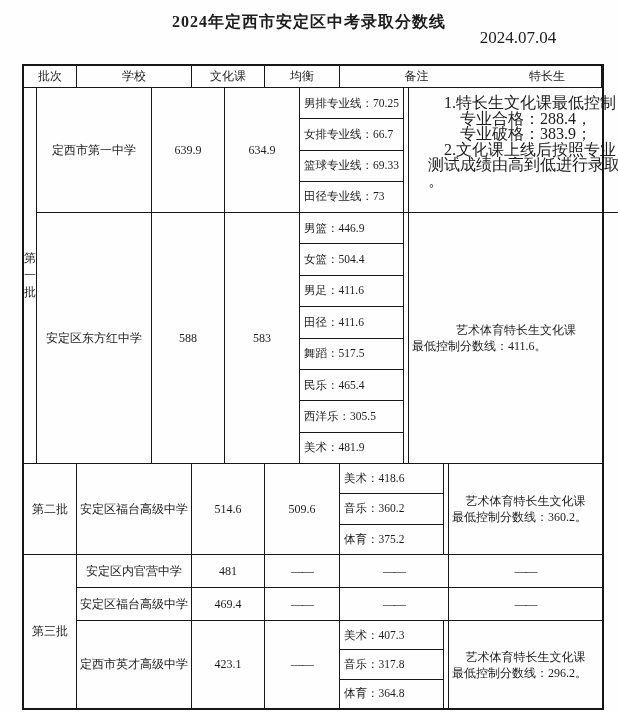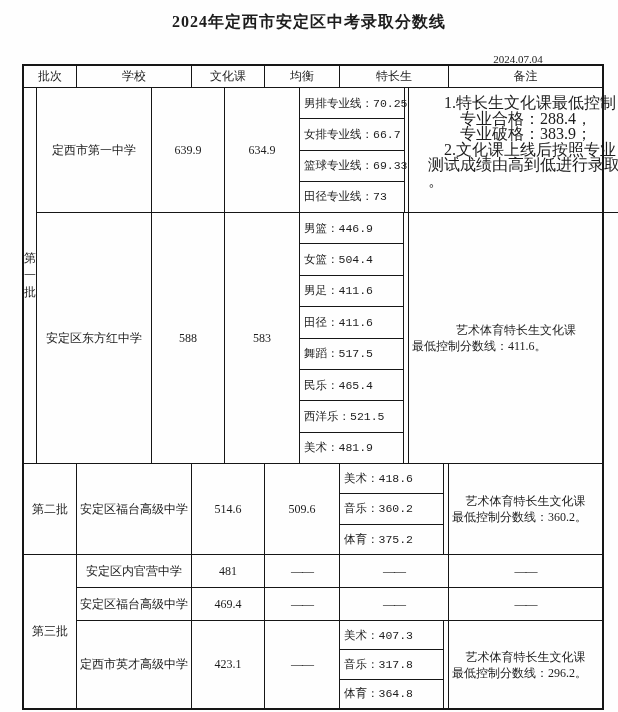--- a/index.html
+++ b/index.html
@@ -24,22 +24,21 @@
     font-size: 16px;
     font-weight: 700;
     letter-spacing: 1px;
   }
   .date {
     position: absolute;
     top: 28px;
     left: 468px;
     width: 100px;
     text-align: center;
-    font-size: 11px;
-    margin-top: 25px;
+    font-size: 17px;
   }
   .tbl {
     position: absolute;
     top: 64px;
     left: 22px;
     width: 582px;
     border: 2px solid #161616;
     display: flex;
     flex-direction: column;
     background: #fefefe;
@@ -74,21 +73,21 @@
   .bschools { flex: 1; display: flex; flex-direction: column; }
   .school { display: flex; border-bottom: 1px solid #161616; }
   .school:last-child { border-bottom: none; }
   
   .h125 { height: 125px; }
   .h250 { height: 250px; }
   .h90  { height: 90px;  }
   .h33  { height: 33px;  }
   .h87  { height: 87px;  }
   
-  .talent-cell { padding: 0; align-items: stretch; justify-content: flex-start; font-family: Liberation Mono, monospace; }
+  .talent-cell { padding: 0; align-items: stretch; justify-content: flex-start; }
   .tstack {
     width: 105px;
     margin-right: 4px;
     height: 100%;
     border-right: 1px solid #161616;
     display: flex;
     flex-direction: column;
   }
   .tbox {
     flex: 1;
@@ -121,22 +120,22 @@
   <div class="title">2024年定西市安定区中考录取分数线</div>
   <div class="date">2024.07.04</div>
 
   <div class="tbl">
 
     <div class="row hrow">
       <div class="cell c1">批次</div>
       <div class="cell c2">学校</div>
       <div class="cell c3">文化课</div>
       <div class="cell c4">均衡</div>
+      <div class="cell c6">备注</div>
       <div class="cell c5">特长生</div>
-      <div class="cell c6">备注</div>
     </div>
 
     <div class="batch">
       <div class="blabel">第一批</div>
       <div class="bschools">
 
         <div class="school h125">
           <div class="cell c2">定西市第一中学</div>
           <div class="cell c3">639.9</div>
           <div class="cell c4">634.9</div>
@@ -163,21 +162,21 @@
           <div class="cell c3">588</div>
           <div class="cell c4">583</div>
           <div class="cell c5 talent-cell">
             <div class="tstack">
               <div class="tbox">男篮：446.9</div>
               <div class="tbox">女篮：504.4</div>
               <div class="tbox">男足：411.6</div>
               <div class="tbox">田径：411.6</div>
               <div class="tbox">舞蹈：517.5</div>
               <div class="tbox">民乐：465.4</div>
-              <div class="tbox">西洋乐：521.5</div>
+              <div class="tbox">西洋乐：305.5</div>
               <div class="tbox">美术：481.9</div>
             </div>
           </div>
           <div class="cell c6 remark remark-c">
             <div class="line">艺术体育特长生文化课</div>
             <div class="line">最低控制分数线：411.6。</div>
           </div>
         </div>
 
       </div>

